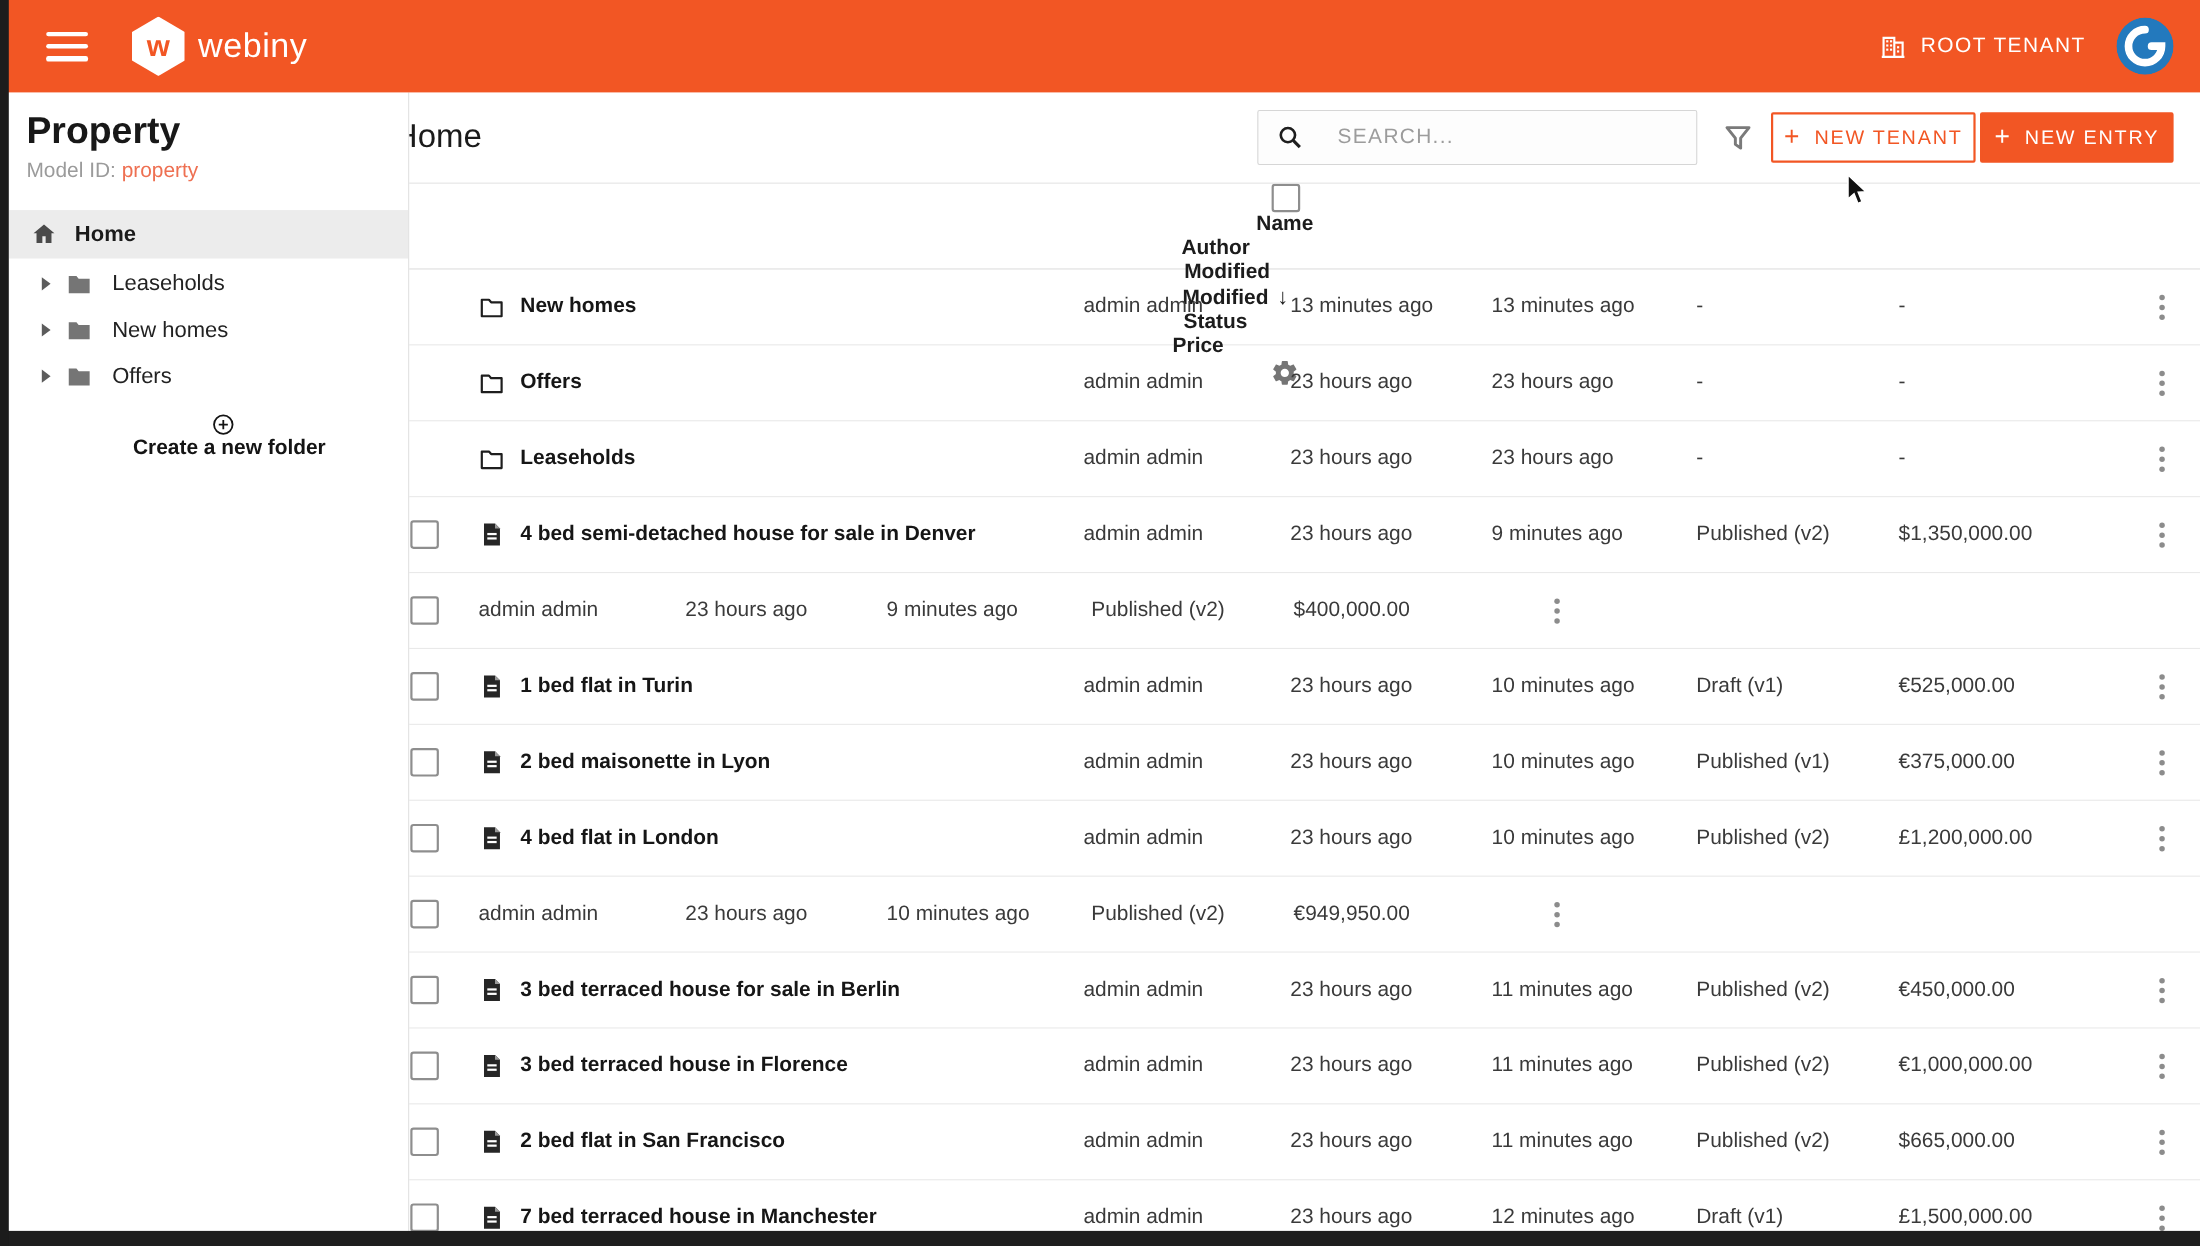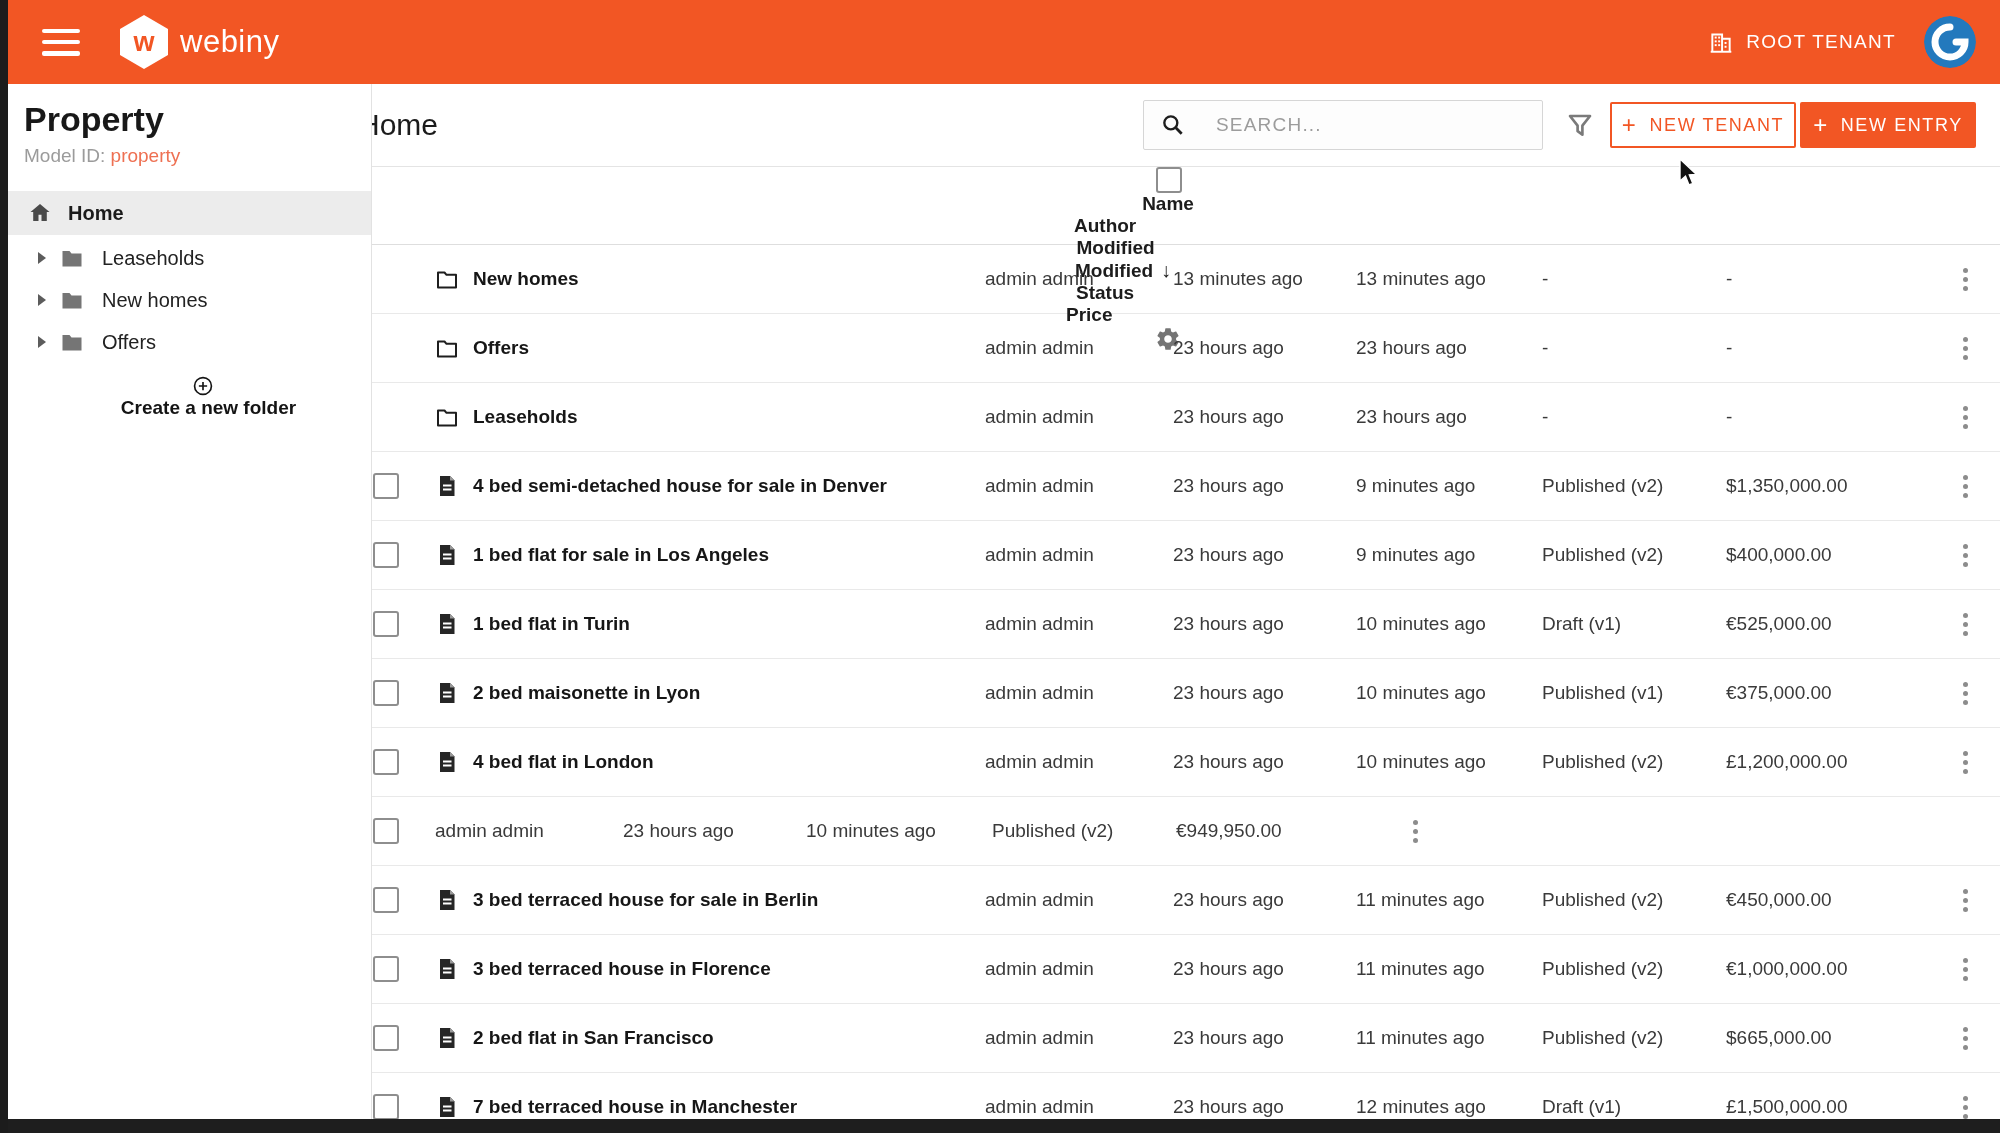--- a/index.html
+++ b/index.html
@@ -320,29 +320,20 @@
               <i></i>
               <i></i>
               <i></i>
             </div>
           </div>
         </div>
         <div class="trow">
           <div class="cell check">
             <div class="checkbox"></div>
           </div>
-          <div class="cell name">
-            <svg width="24" height="24" viewBox="0 0 24 24">
-              <path d="M5 2 h10 l4.5 4.5 V22 H5 Z" fill="#262626"></path>
-              <path d="M15 2 l4.5 4.5 H15 Z" fill="#9a9a9a"></path>
-              <rect x="8" y="10.5" width="8.5" height="2" fill="#ffffff"></rect>
-              <rect x="8" y="14.5" width="8.5" height="2" fill="#ffffff"></rect>
-            </svg>
-            <span class="name-text">1 bed flat for sale in Los Angeles</span>
-          </div>
           <div class="cell author">admin admin</div>
           <div class="cell created">23 hours ago</div>
           <div class="cell modified">9 minutes ago</div>
           <div class="cell status">Published (v2)</div>
           <div class="cell price">$400,000.00</div>
           <div class="cell actions">
             <div class="kebab">
               <i></i>
               <i></i>
               <i></i>

